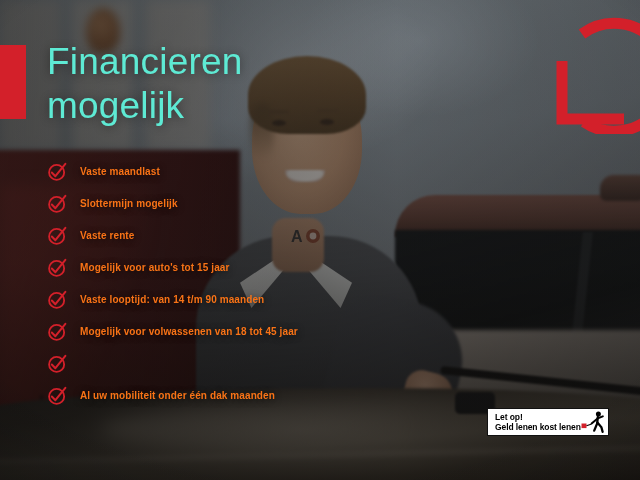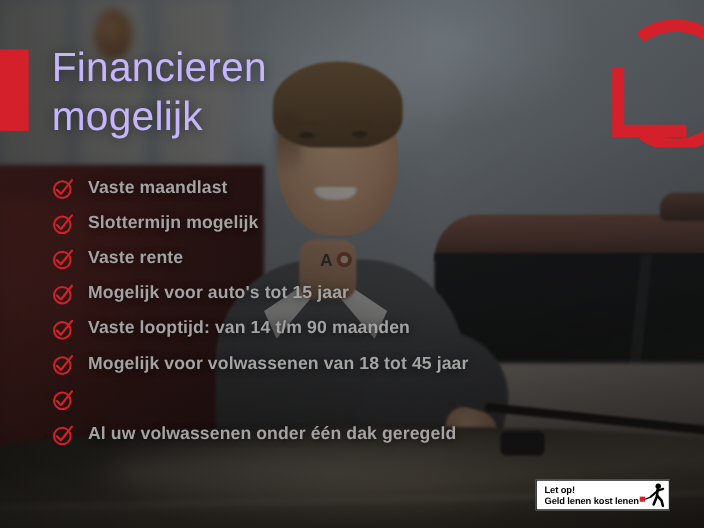--- a/index.html
+++ b/index.html
@@ -190,44 +190,44 @@
   }
 
   
   .accent-bar {
     position:absolute; left:0; top:45px; width:26px; height:74px;
     background:#d3202a;
   }
 
   .title {
     position:absolute; left:47px; top:40px;
-    color:#c4b5fd; font-size:37px; line-height:44px;
+    color:#5eead4; font-size:37px; line-height:44px;
     font-weight:400; letter-spacing:.2px;
     text-shadow:0 1px 10px rgba(0,0,0,.45);
     white-space:pre-line;
   }
 
   .list { position:absolute; left:47px; top:155px; width:430px; }
   .item {
     position:relative; height:32px;
     display:flex; align-items:center; gap:12px;
   }
   .check-icon { width:21px; height:21px; flex:0 0 21px; display:block; }
   .item-label {
-    color:#a3a3a3; font-size:16px; font-weight:600; letter-spacing:.1px;
+    color:#f97316; font-size:10px; font-weight:600; letter-spacing:.1px;
     text-shadow:0 1px 7px rgba(0,0,0,.6);
     white-space:nowrap;
   }
 
   
   .arc-deco { position:absolute; right:-26px; top:4px; width:120px; height:130px; }
 
   
   .afm {
-    position:absolute; left:487px; top:436px;
+    position:absolute; left:487px; top:408px;
     width:122px; height:28px;
     background:#ffffff; border:1px solid #111;
     display:flex; align-items:center;
     padding:0 5px 0 7px;
   }
   .afm-text { flex:1; }
   .afm-line {
     color:#000; font-size:8.5px; font-weight:700;
     line-height:10.5px; letter-spacing:-.1px; white-space:nowrap;
   }
@@ -349,21 +349,21 @@
         <circle cx="11" cy="13" r="8.6" fill="none" stroke="#d3202a" stroke-width="2.1"></circle>
         <path d="M5.5 13.2 L9.6 17.4 L21 3.2" fill="none" stroke="#d3202a" stroke-width="2.3" stroke-linecap="round" stroke-linejoin="round"></path>
       </svg>
     </div>
 
     <div class="item">
       <svg class="check-icon" viewBox="0 0 24 24">
         <circle cx="11" cy="13" r="8.6" fill="none" stroke="#d3202a" stroke-width="2.1"></circle>
         <path d="M5.5 13.2 L9.6 17.4 L21 3.2" fill="none" stroke="#d3202a" stroke-width="2.3" stroke-linecap="round" stroke-linejoin="round"></path>
       </svg>
-      <span class="item-label">Al uw volwassenen onder één dak geregeld</span>
+      <span class="item-label">Al uw mobiliteit onder één dak maanden</span>
     </div>
 
   </div>
 
   <div class="afm">
     <div class="afm-text">
       <div class="afm-line">Let op!</div>
       <div class="afm-line">Geld lenen kost lenen</div>
     </div>
     <svg class="afm-figure" viewBox="0 0 26 22">

